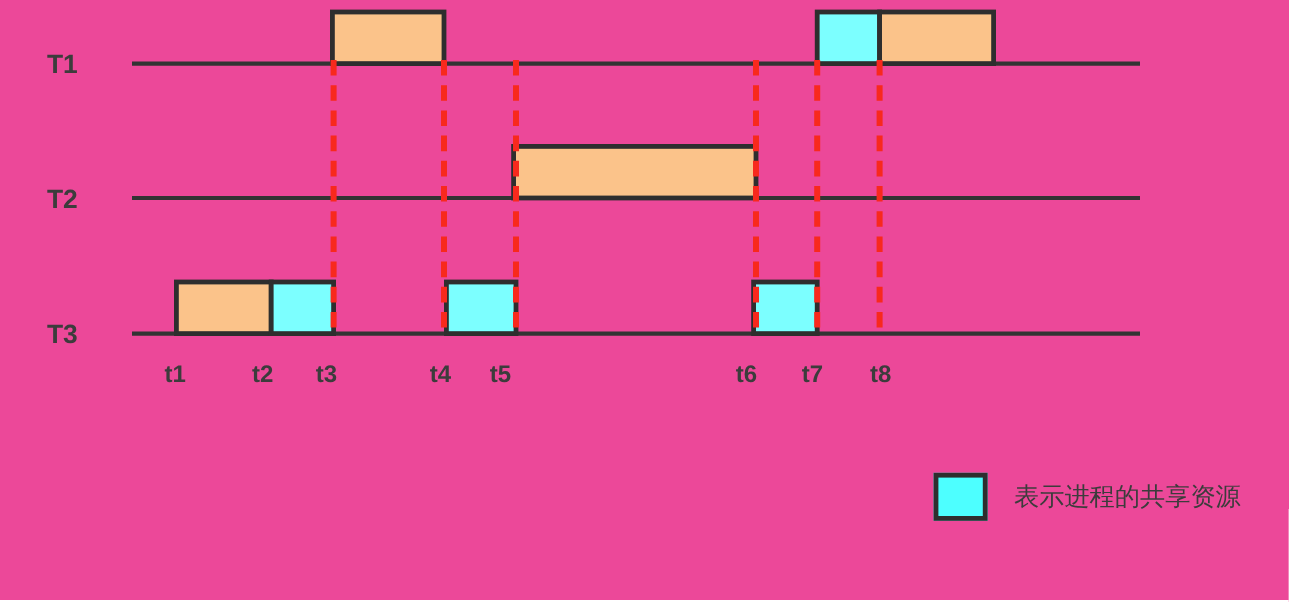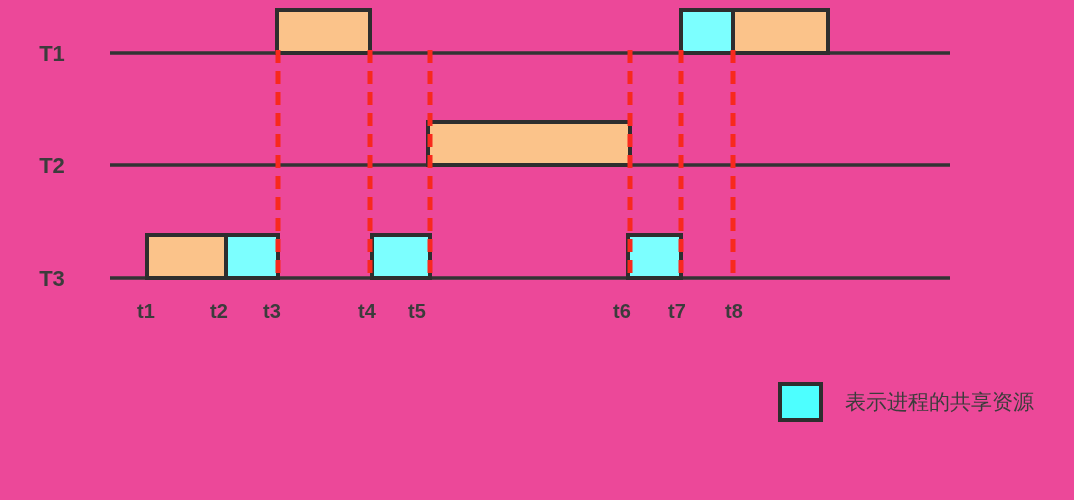--- a/index.html
+++ b/index.html
@@ -22,21 +22,21 @@
   svg .marker-line{
     stroke:var(--marker,#f8291d);
     stroke-width:5;
     stroke-dasharray:13 8;
     fill:none;
   }
   svg .t-label{font-size:20px;text-anchor:middle;}
   svg .tl-label{font-size:22px;text-anchor:middle;}
   #legend{
     position:absolute;
-    left:778px;top:382px;
+    left:778px;top:394px;
     display:flex;flex-direction:column;
   }
   .legend-row{display:flex;align-items:center;}
   .legend-row + .legend-row{margin-top:28px;}
   .swatch{
     width:37px;height:32px;
     border:4px solid var(--outline,#2e2e2e);
   }
   .swatch.resource{background:var(--legend-resource-fill,#4dffff);}
   .swatch.process{background:var(--legend-process-fill,#f8a254);}

